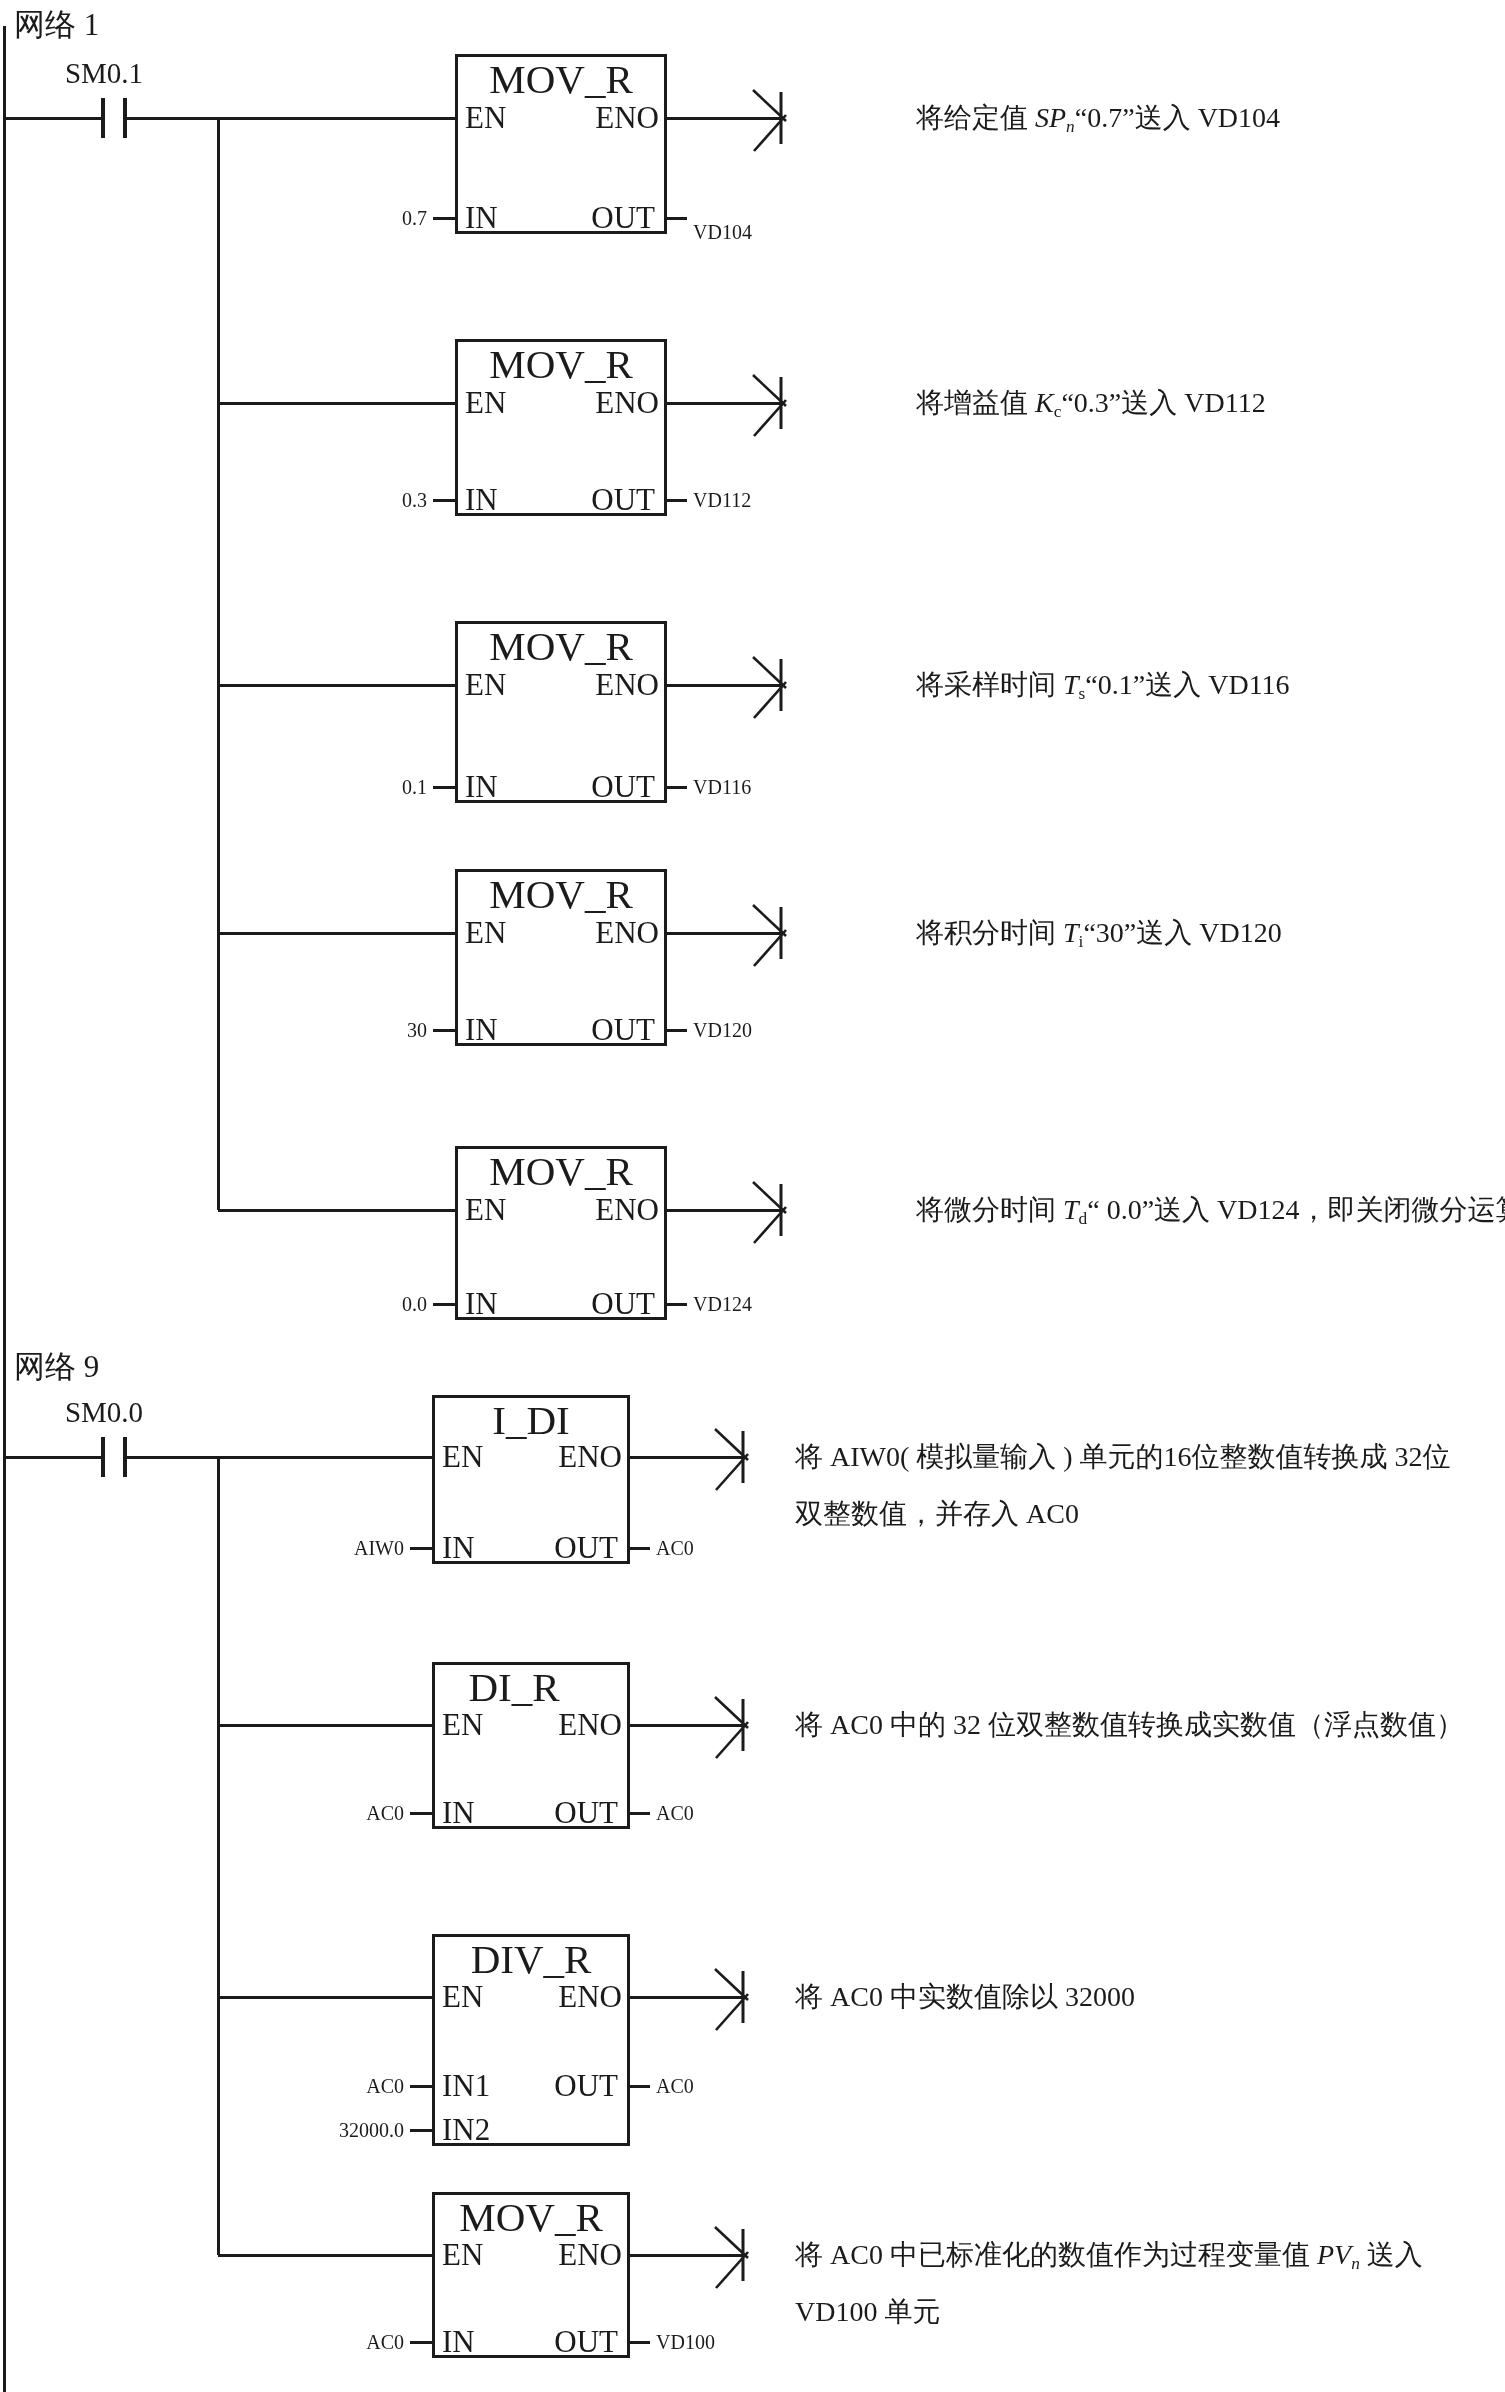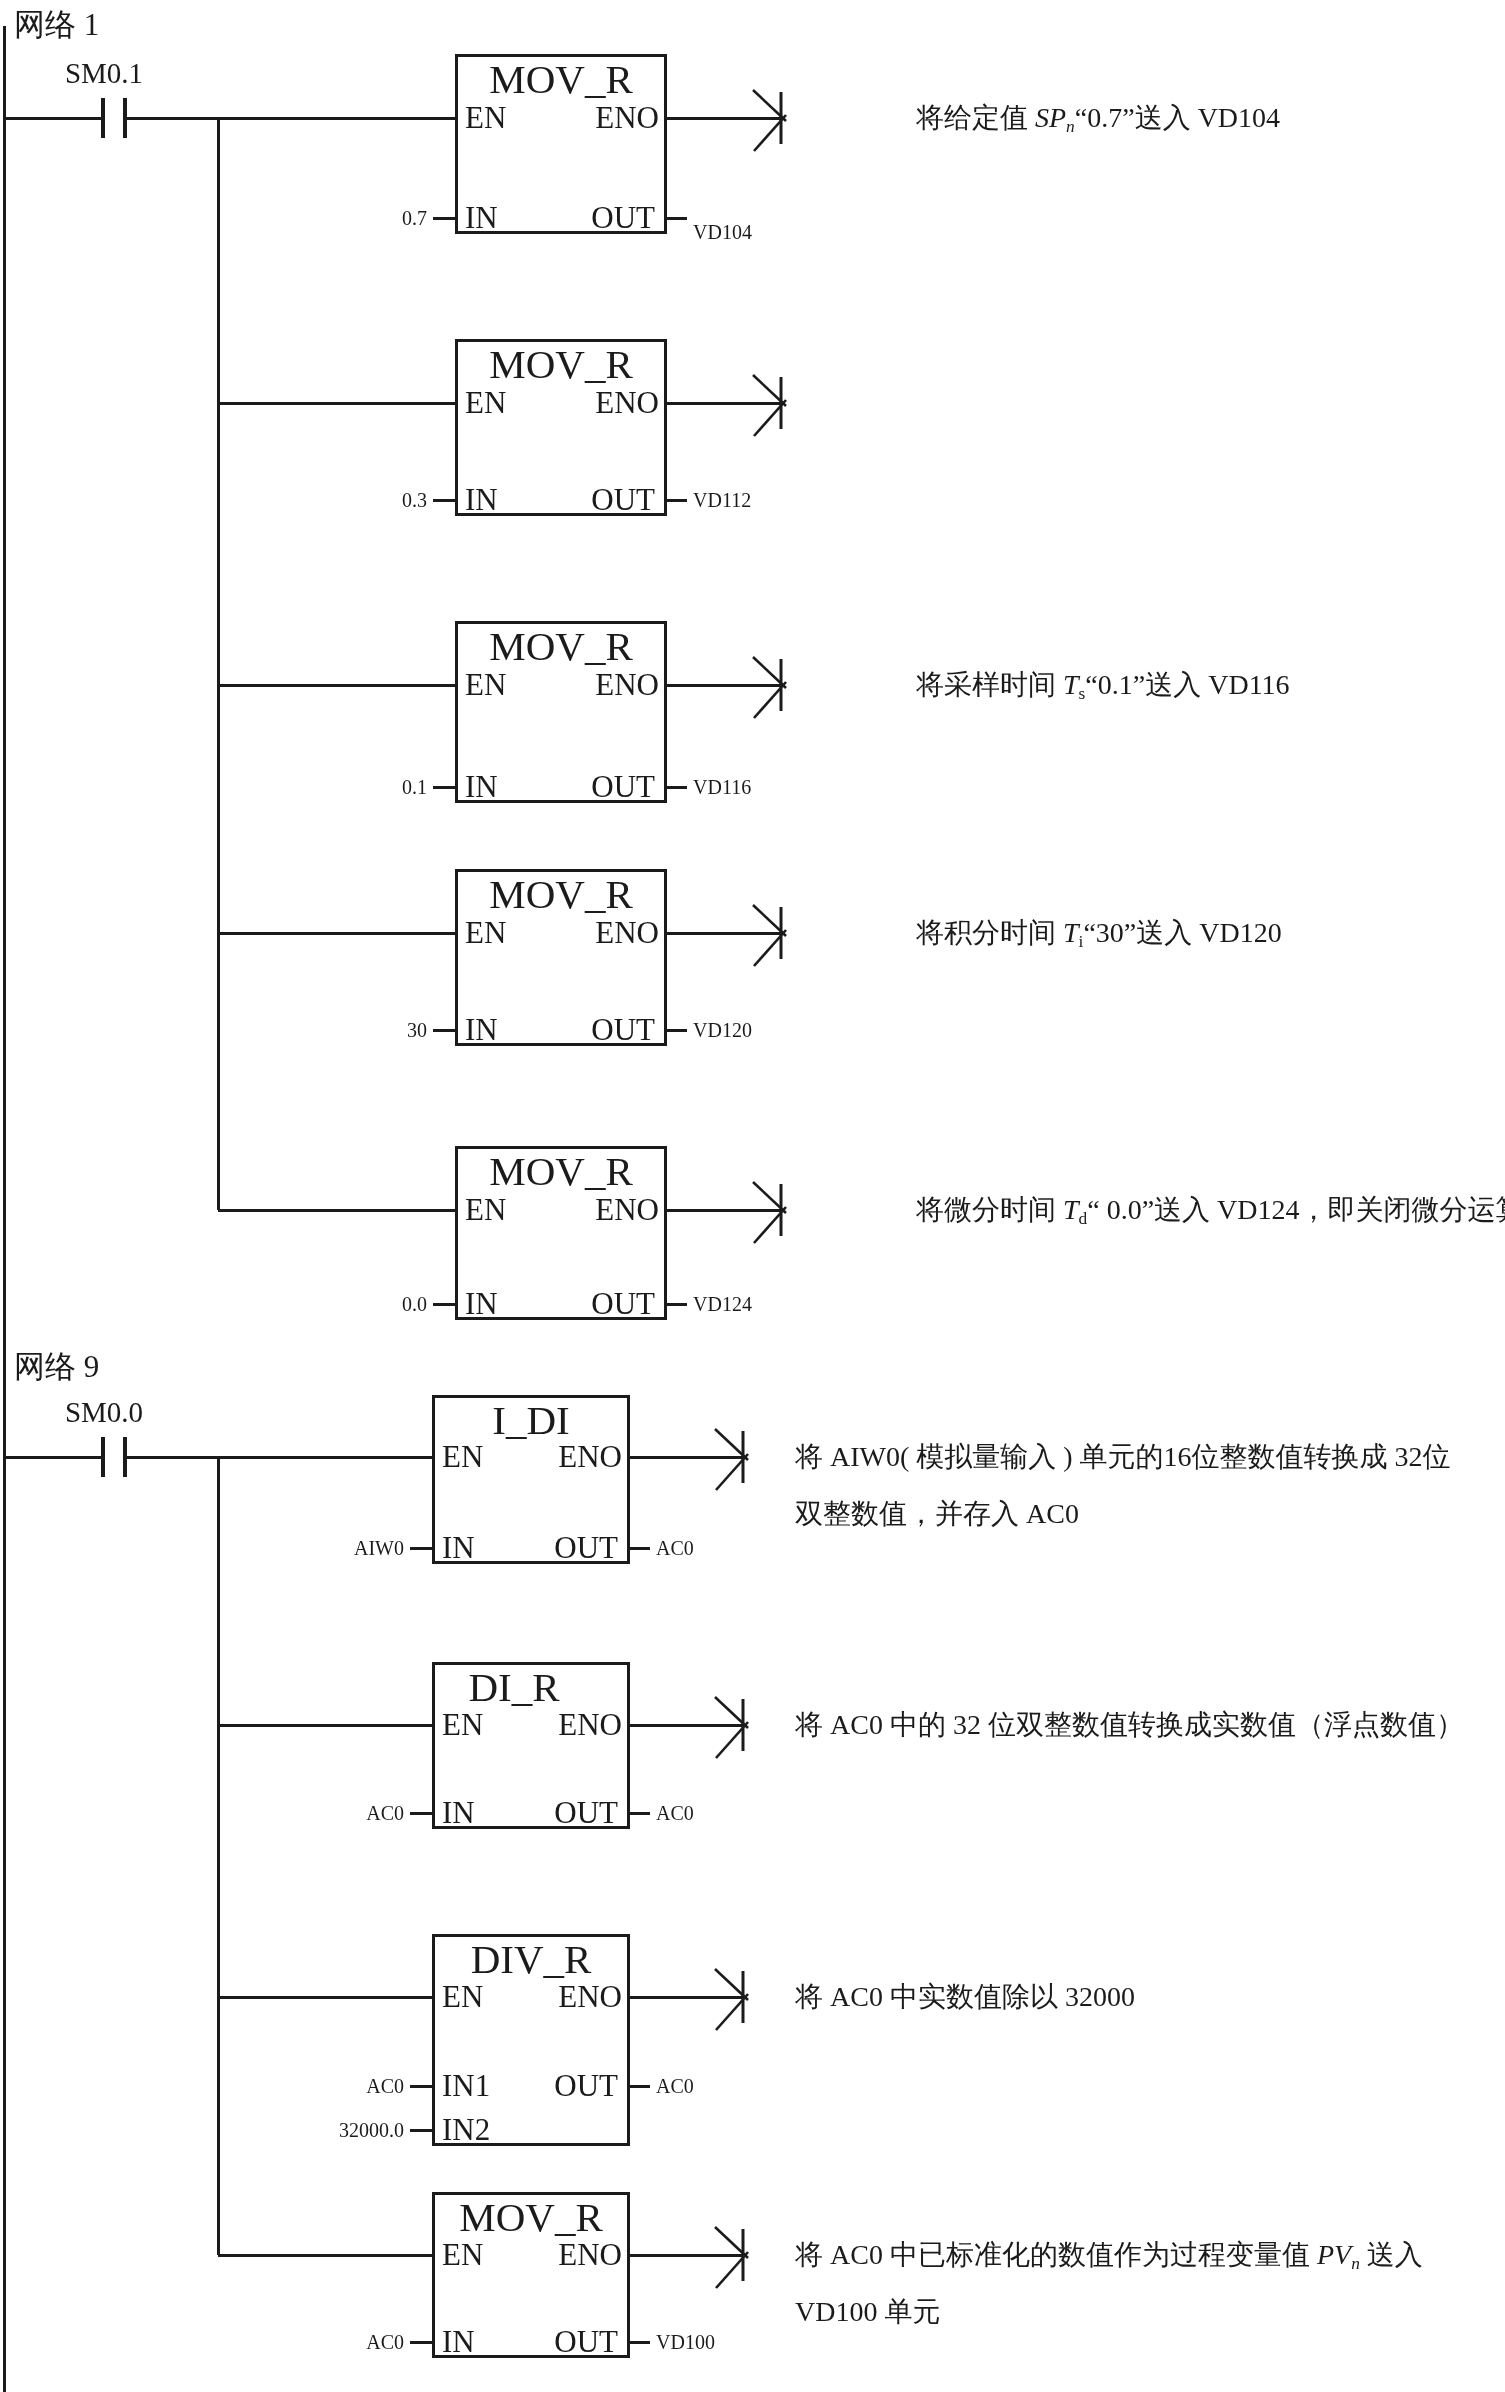--- a/index.html
+++ b/index.html
@@ -62,20 +62,21 @@
         <line x1="32" y1="34" x2="32" y2="86" stroke="#1b1b1b" stroke-width="3"></line>
         <line x1="4" y1="32" x2="37" y2="63" stroke="#1b1b1b" stroke-width="2.6"></line>
         <line x1="5" y1="93" x2="37" y2="57" stroke="#1b1b1b" stroke-width="2.6"></line>
       </svg></div>
     <span class="lbl" style="left: 465px; top: 484px;">IN</span>
     <div class="hl" style="left: 433px; top: 498.5px; width: 22px;"></div>
     <span class="opd ra" style="left: 257px; width: 170px; top: 484px;">0.3</span>
     <span class="lbl ra" style="left: 510px; width: 145px; top: 484px;">OUT</span>
     <div class="hl" style="left: 667px; top: 498.5px; width: 20px;"></div>
     <span class="opd" style="left: 693px; top: 484px;">VD112</span>
+    <span class="cmt" style="left: 916px; top: 386px;"><span>将增益值 </span><span class="seg-i">K</span><span class="seg-sub">c</span><span>“0.3”送入 VD112</span></span>
     <div class="hl" style="left: 218px; top: 683.5px; width: 237px;"></div>
     <div class="box" style="left: 455px; top: 621px; width: 206px; height: 176px;"></div>
     <span class="ttl" style="left: 455px; top: 630px; width: 212px;">MOV_R</span>
     <span class="lbl" style="left: 465px; top: 669px;">EN</span>
     <span class="lbl ra" style="left: 514px; width: 145px; top: 669px;">ENO</span>
     <div class="hl" style="left: 667px; top: 683.5px; width: 114px;"></div>
     <div class="arrow" style="left: 749px; top: 625px; width: 42px; height: 120px;"><svg width="42" height="120" viewBox="0 0 42 120" xmlns="http://www.w3.org/2000/svg">
         <line x1="32" y1="34" x2="32" y2="86" stroke="#1b1b1b" stroke-width="3"></line>
         <line x1="4" y1="32" x2="37" y2="63" stroke="#1b1b1b" stroke-width="2.6"></line>
         <line x1="5" y1="93" x2="37" y2="57" stroke="#1b1b1b" stroke-width="2.6"></line>

